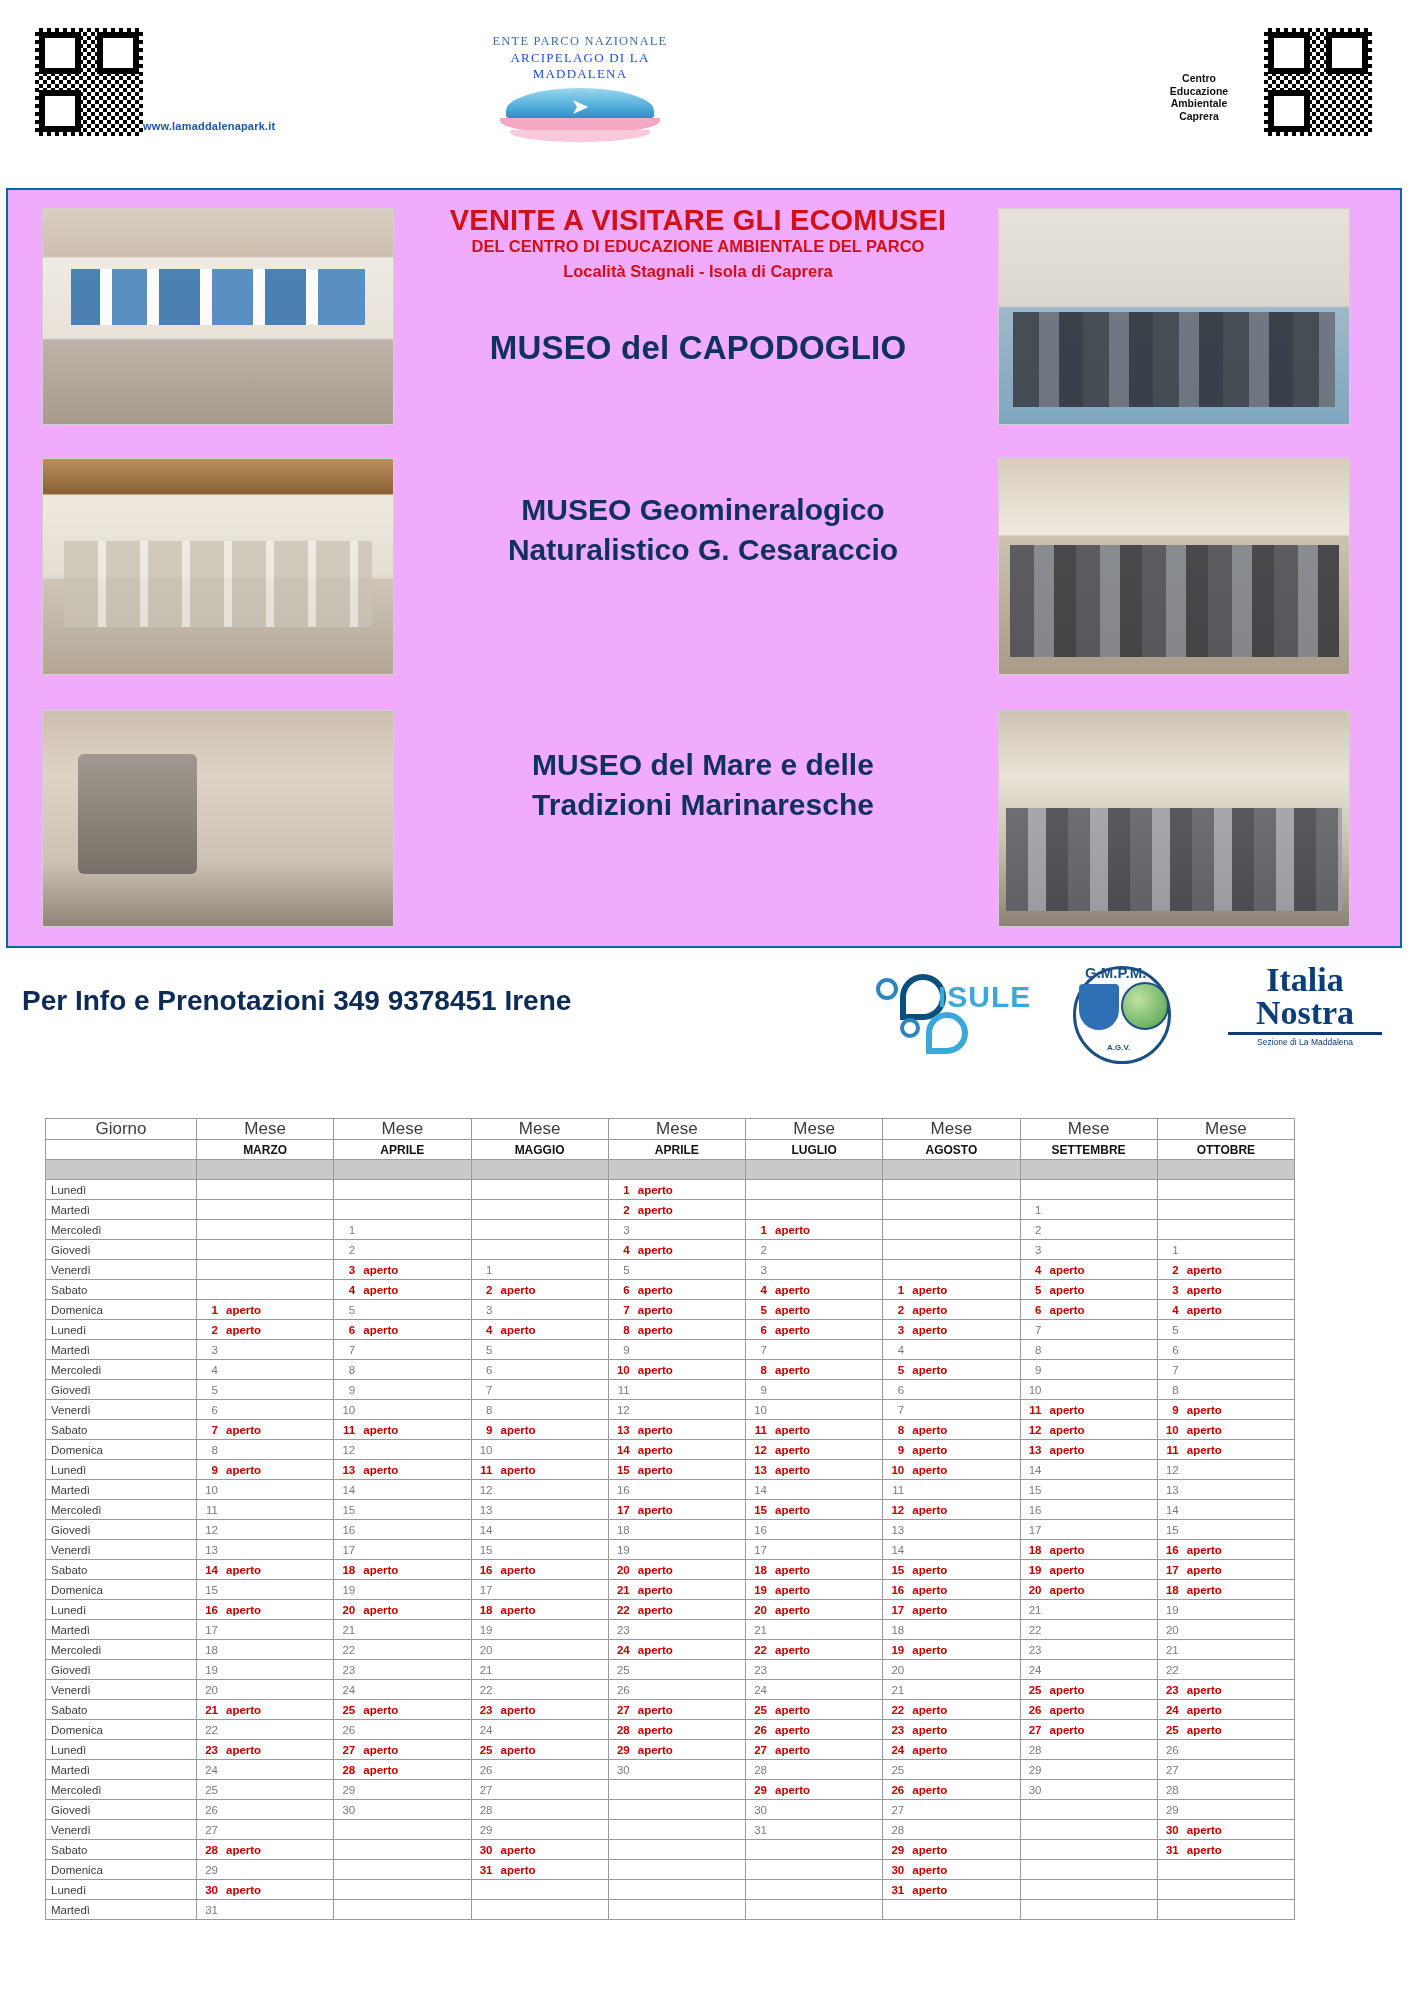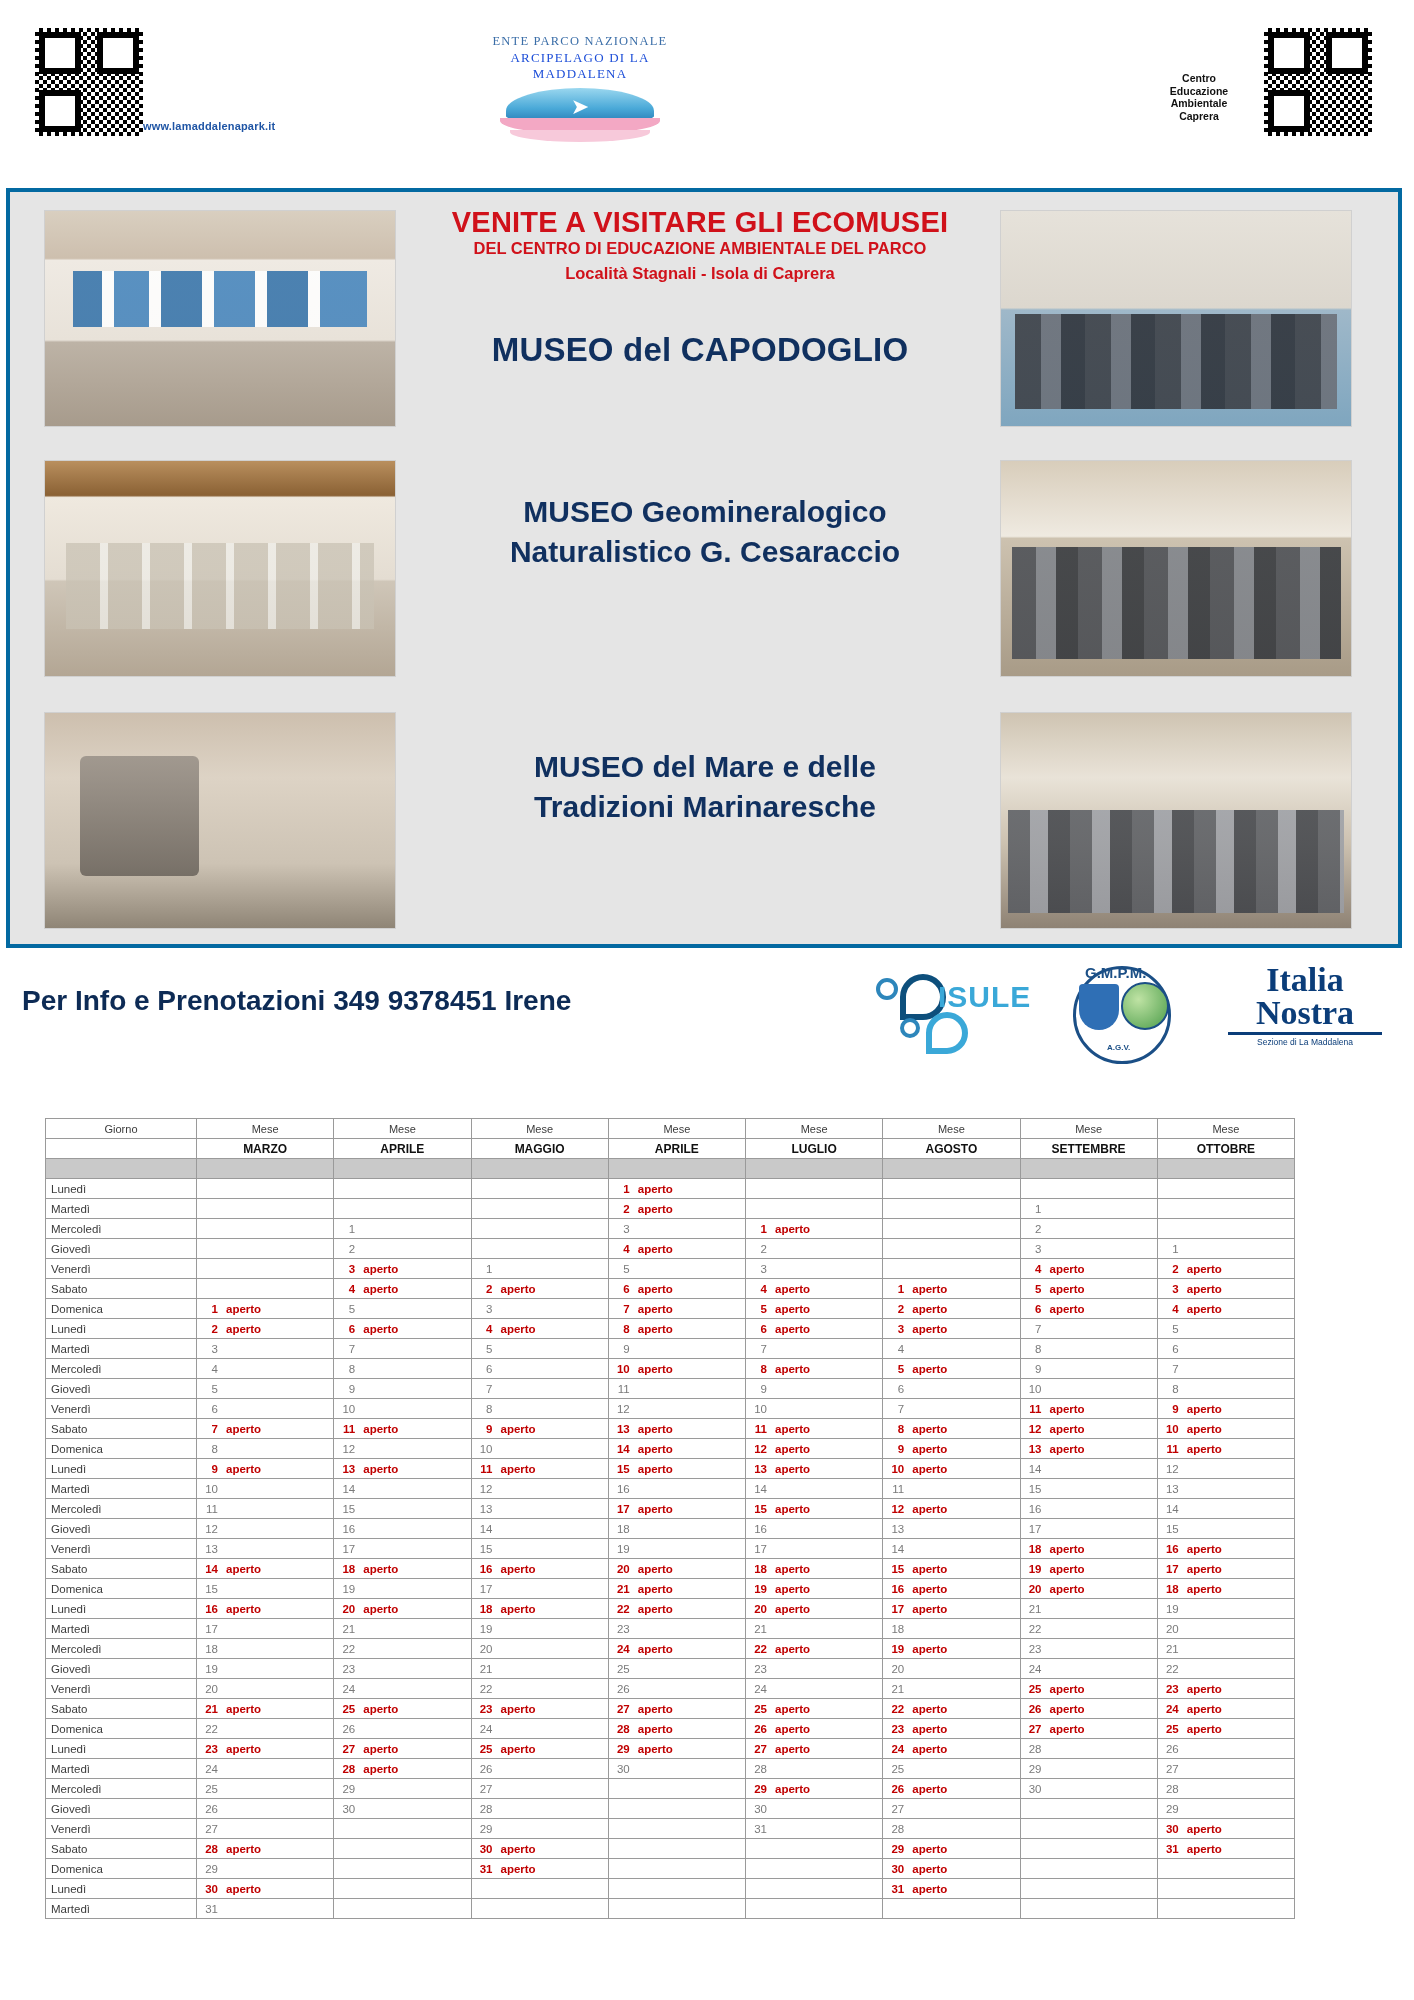--- a/index.html
+++ b/index.html
@@ -93,22 +93,22 @@
     right:160px;top:72px;
     width:110px;text-align:center;
     font-size:10.5px;font-weight:bold;line-height:12.5px;color:#111;
   }
 
   
   .poster{
     position:absolute;
     left:6px;top:188px;
     width:1396px;height:760px;
-    border:4px solid #0369a1;
-    background:#e5e5e5;
+    border:2px solid #0369a1;
+    background:#f0abfc;
     box-sizing:border-box;
   }
   .photo{
     position:absolute;
     border:1px solid #d0d0d0;
     overflow:hidden;
   }
   .ph-l1{left:34px;  top:18px;  width:350px;height:215px;}
   .ph-l2{left:34px;  top:268px; width:350px;height:215px;}
   .ph-l3{left:34px;  top:520px; width:350px;height:215px;}
@@ -232,21 +232,21 @@
     table-layout:fixed;
   }
   table.cal td{
     border:1px solid #9a9a9a;
     height:19px;
     padding:0 5px;
     white-space:nowrap;
     overflow:hidden;
   }
   .col-day{width:140px;}
-  .c-mese{text-align:center;color:#3b3b3b;font-size:11px;}
+  .c-mese{text-align:center;color:#3b3b3b;font-size:17px;}
   .c-month{text-align:center;font-weight:bold;color:#111;font-size:12px;}
   .sep td{background:#c9c9c9;height:9px;padding:0;border:1px solid #9a9a9a;}
   .dayname{color:#3b3b3b;margin-left:44px;}
   .open{color:#c00000;font-weight:bold;}
   .num{color:#7a7a7a;}
   .cellinner{display:flex;gap:8px;}
   .cellinner .n{min-width:16px;text-align:right;}
 </style>
 </head>
 <body>

